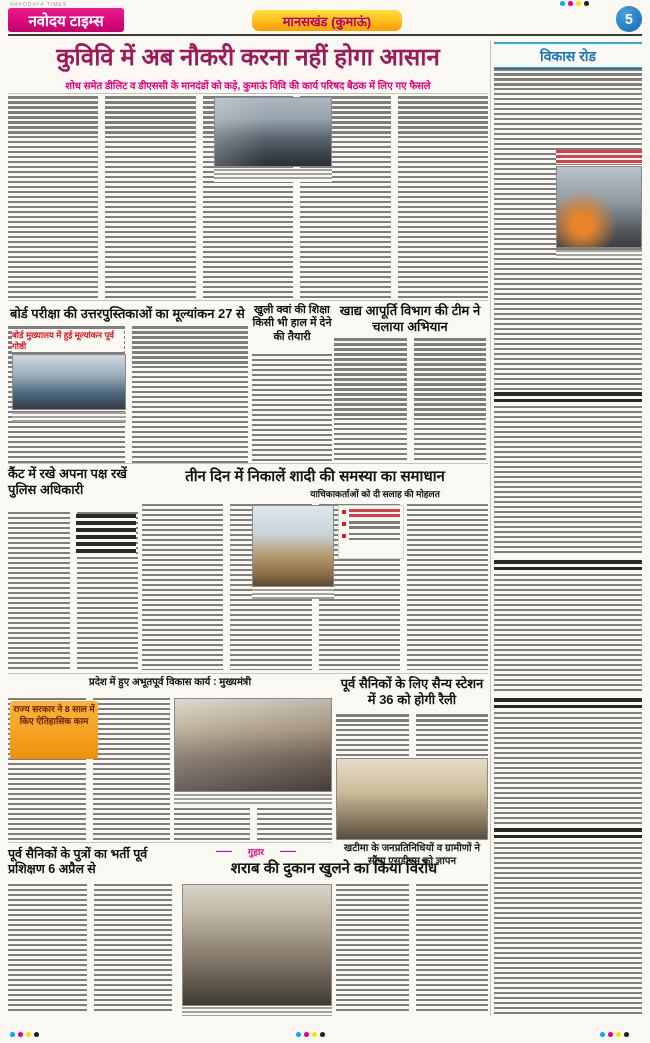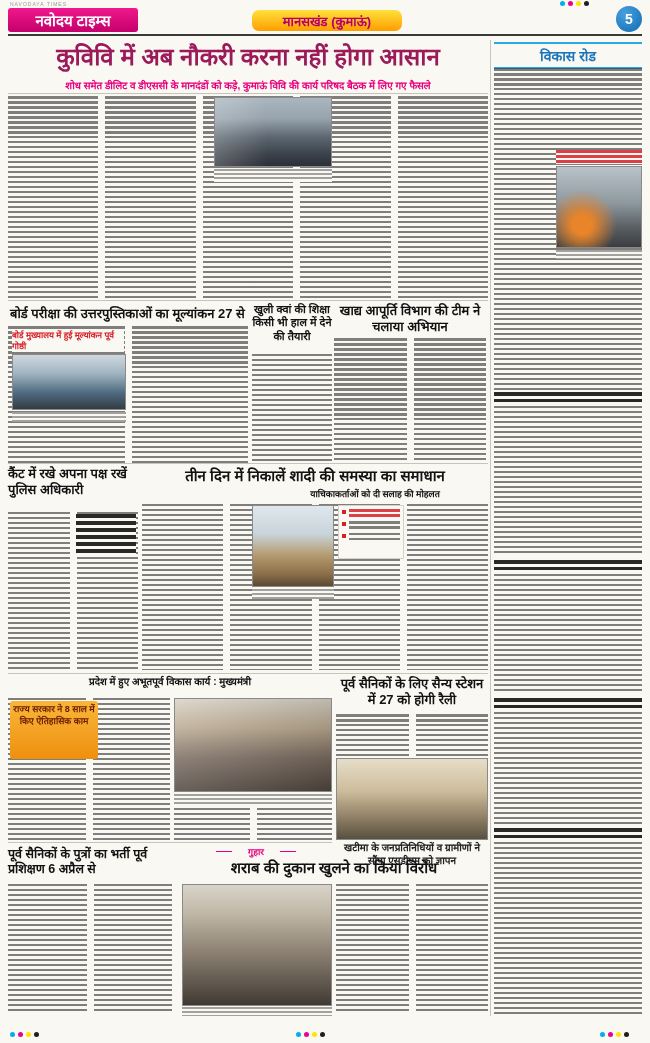--- a/index.html
+++ b/index.html
@@ -93,21 +93,21 @@
       <span class="dot y"></span>
       <span class="dot k"></span>
   </div>
   <div class="abs marks" style="left:600px;top:1032px;">
     <span class="dot c"></span>
       <span class="dot m"></span>
       <span class="dot y"></span>
       <span class="dot k"></span>
   </div>
 
-  <div class="abs brand-box" style="left:8px;top:8px;width:130px;height:24px;">नवोदय टाइम्स</div>
+  <div class="abs brand-box" style="left:8px;top:8px;width:116px;height:24px;">नवोदय टाइम्स</div>
   <div class="abs edition-band" style="left:252px;top:10px;width:150px;height:21px;border-radius:7px;">मानसखंड (कुमाऊं)</div>
   <div class="abs page-badge" style="left:616px;top:6px;width:26px;height:26px;">5</div>
   <div class="abs rule-dark" style="left:8px;top:34px;width:634px;"></div>
 
   <div class="abs vrule" style="left:490px;top:40px;height:976px;"></div>
 
   <div class="abs h-main" style="left:8px;top:44px;width:480px;height:30px;">कुविवि में अब नौकरी करना नहीं होगा आसान</div>
   <div class="abs h-sub" style="left:8px;top:78px;width:480px;height:13px;">शोध समेत डीलिट व डीएससी के मानदंडों को कड़े, कुमाऊं विवि की कार्य परिषद बैठक में लिए गए फैसले</div>
   <div class="abs rule" style="left:8px;top:93px;width:480px;"></div>
 
@@ -171,21 +171,21 @@
         <span class="fact-line greek"></span>
       </div>
     <div class="fact-row">
         <span class="bullet"></span>
         <span class="fact-line greek"></span>
       </div>
   </div>
 
   <div class="abs rule" style="left:8px;top:673px;width:480px;"></div>
   <div class="abs h-black center" style="left:8px;top:676px;width:324px;height:17px;font-size:10px;">प्रदेश में हुए अभूतपूर्व विकास कार्य : मुख्यमंत्री</div>
-  <div class="abs h-black center" style="left:336px;top:676px;width:152px;height:34px;font-size:13px;">पूर्व सैनिकों के लिए सैन्य स्टेशन में 27 को होगी रैली</div>
+  <div class="abs h-black center" style="left:336px;top:676px;width:152px;height:34px;font-size:13px;">पूर्व सैनिकों के लिए सैन्य स्टेशन में 36 को होगी रैली</div>
 
   <div class="abs cols" style="left:8px;top:698px;width:162px;height:144px;">
     <div class="col greek"></div>
     <div class="col greek"></div>
   </div>
   <div class="abs orange-box" style="left:10px;top:701px;width:88px;height:58px;">राज्य सरकार ने 8 साल में किए ऐतिहासिक काम</div>
   <div class="abs photo photo-group" style="left:174px;top:698px;width:158px;height:94px;"></div>
   <div class="abs greek-caption" style="left:174px;top:794px;width:158px;height:11px;"></div>
   <div class="abs cols" style="left:174px;top:808px;width:158px;height:33px;">
     <div class="col greek"></div>

